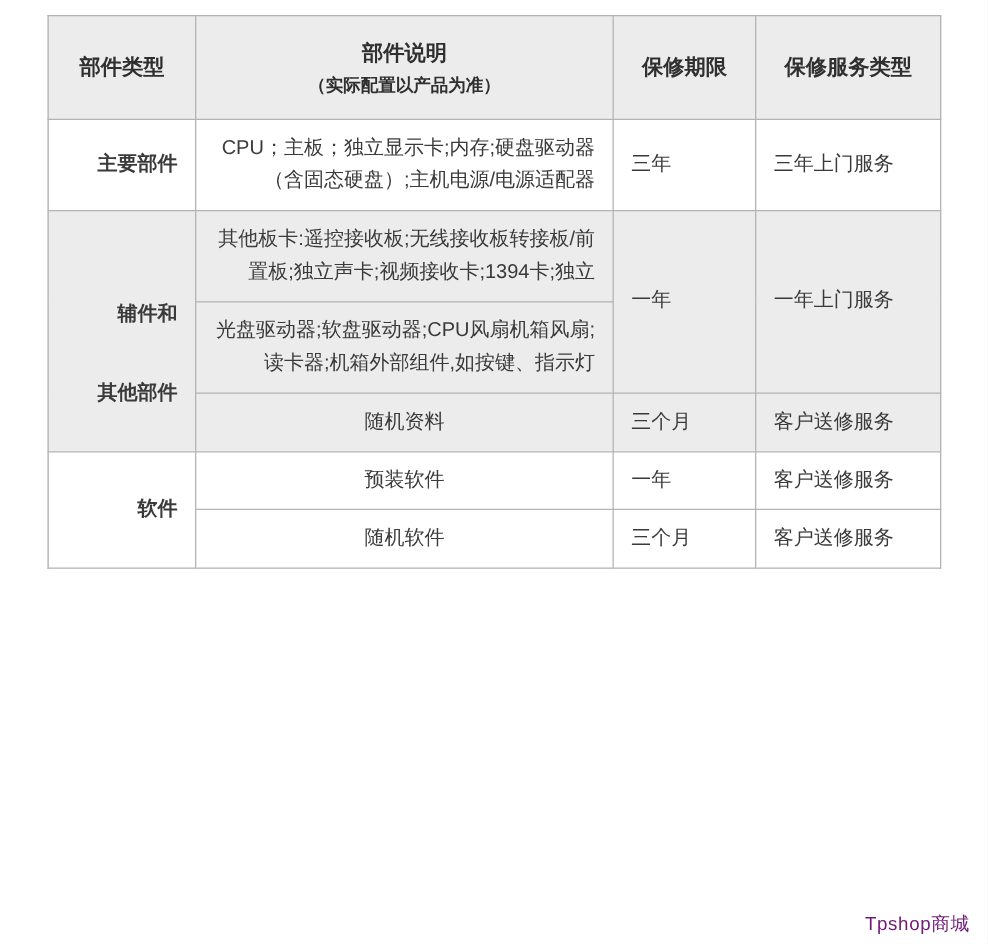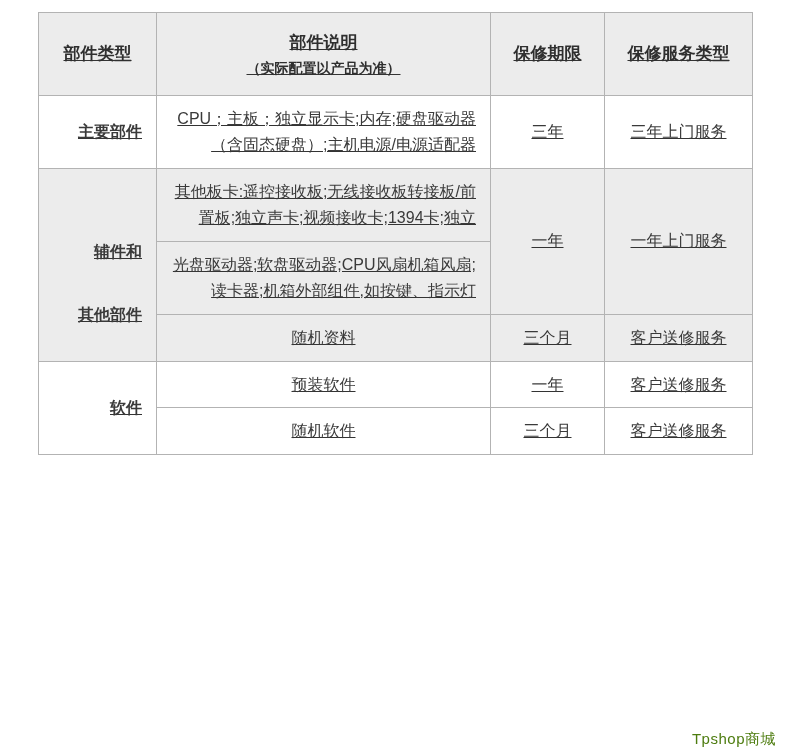--- a/index.html
+++ b/index.html
@@ -19,21 +19,20 @@
     position: absolute;
     left: 38px;
     top: 12px;
     width: 714px;
   }
   table.warranty {
     border-collapse: collapse;
     table-layout: fixed;
     width: 714px;
     background: #e5e5e5;
-    text-decoration: underline;
   }
   table.warranty td {
     border: 1px solid #b3b3b3;
     vertical-align: middle;
     padding: 10px 14px;
     font-size: 16px;
     line-height: 1.62;
     color: #3a3a3a;
   }
   col.c-type  { width: 118px; }
@@ -71,29 +70,29 @@
   td.plain { background: #ffffff; }
 
   td.desc-cell {
     text-align: right;
   }
   td.desc-center {
     text-align: center;
     margin-top: 40px;
   }
   td.term-cell, td.serv-cell {
-    text-align: center;
+    text-align: left;
   }
 
   .watermark {
     position: absolute;
     right: 14px;
     bottom: 6px;
     font-size: 15px;
-    color: #4d7c0f;
+    color: #701a75;
     letter-spacing: 0.5px;
   }
 </style>
 </head>
 <body>
 
 <div class="sheet">
   <table class="warranty">
     <colgroup>
       <col class="c-type">

